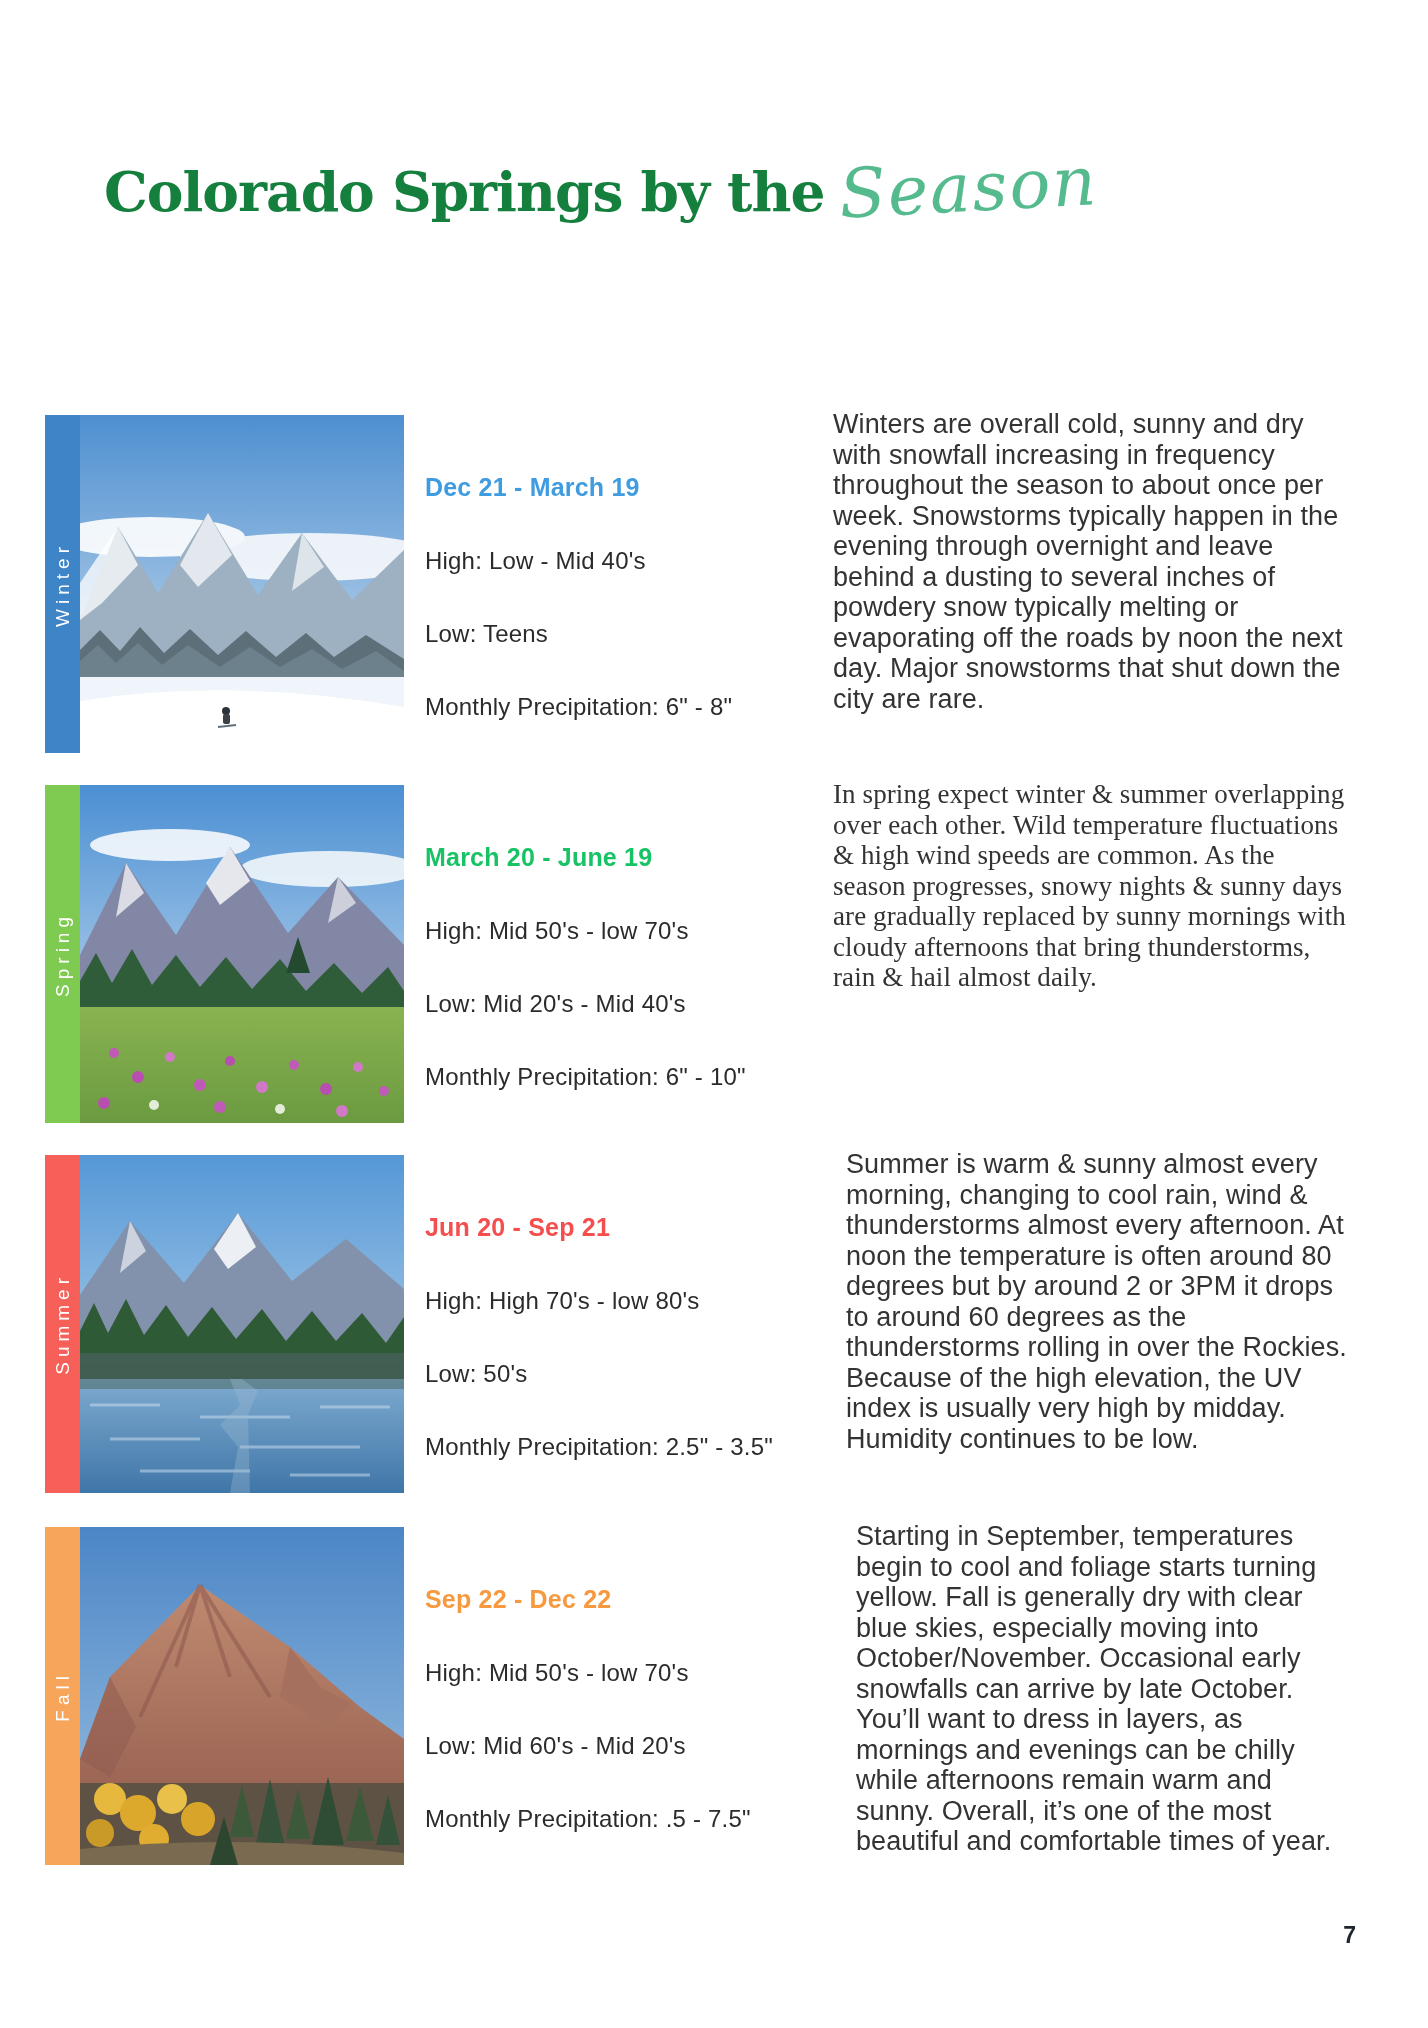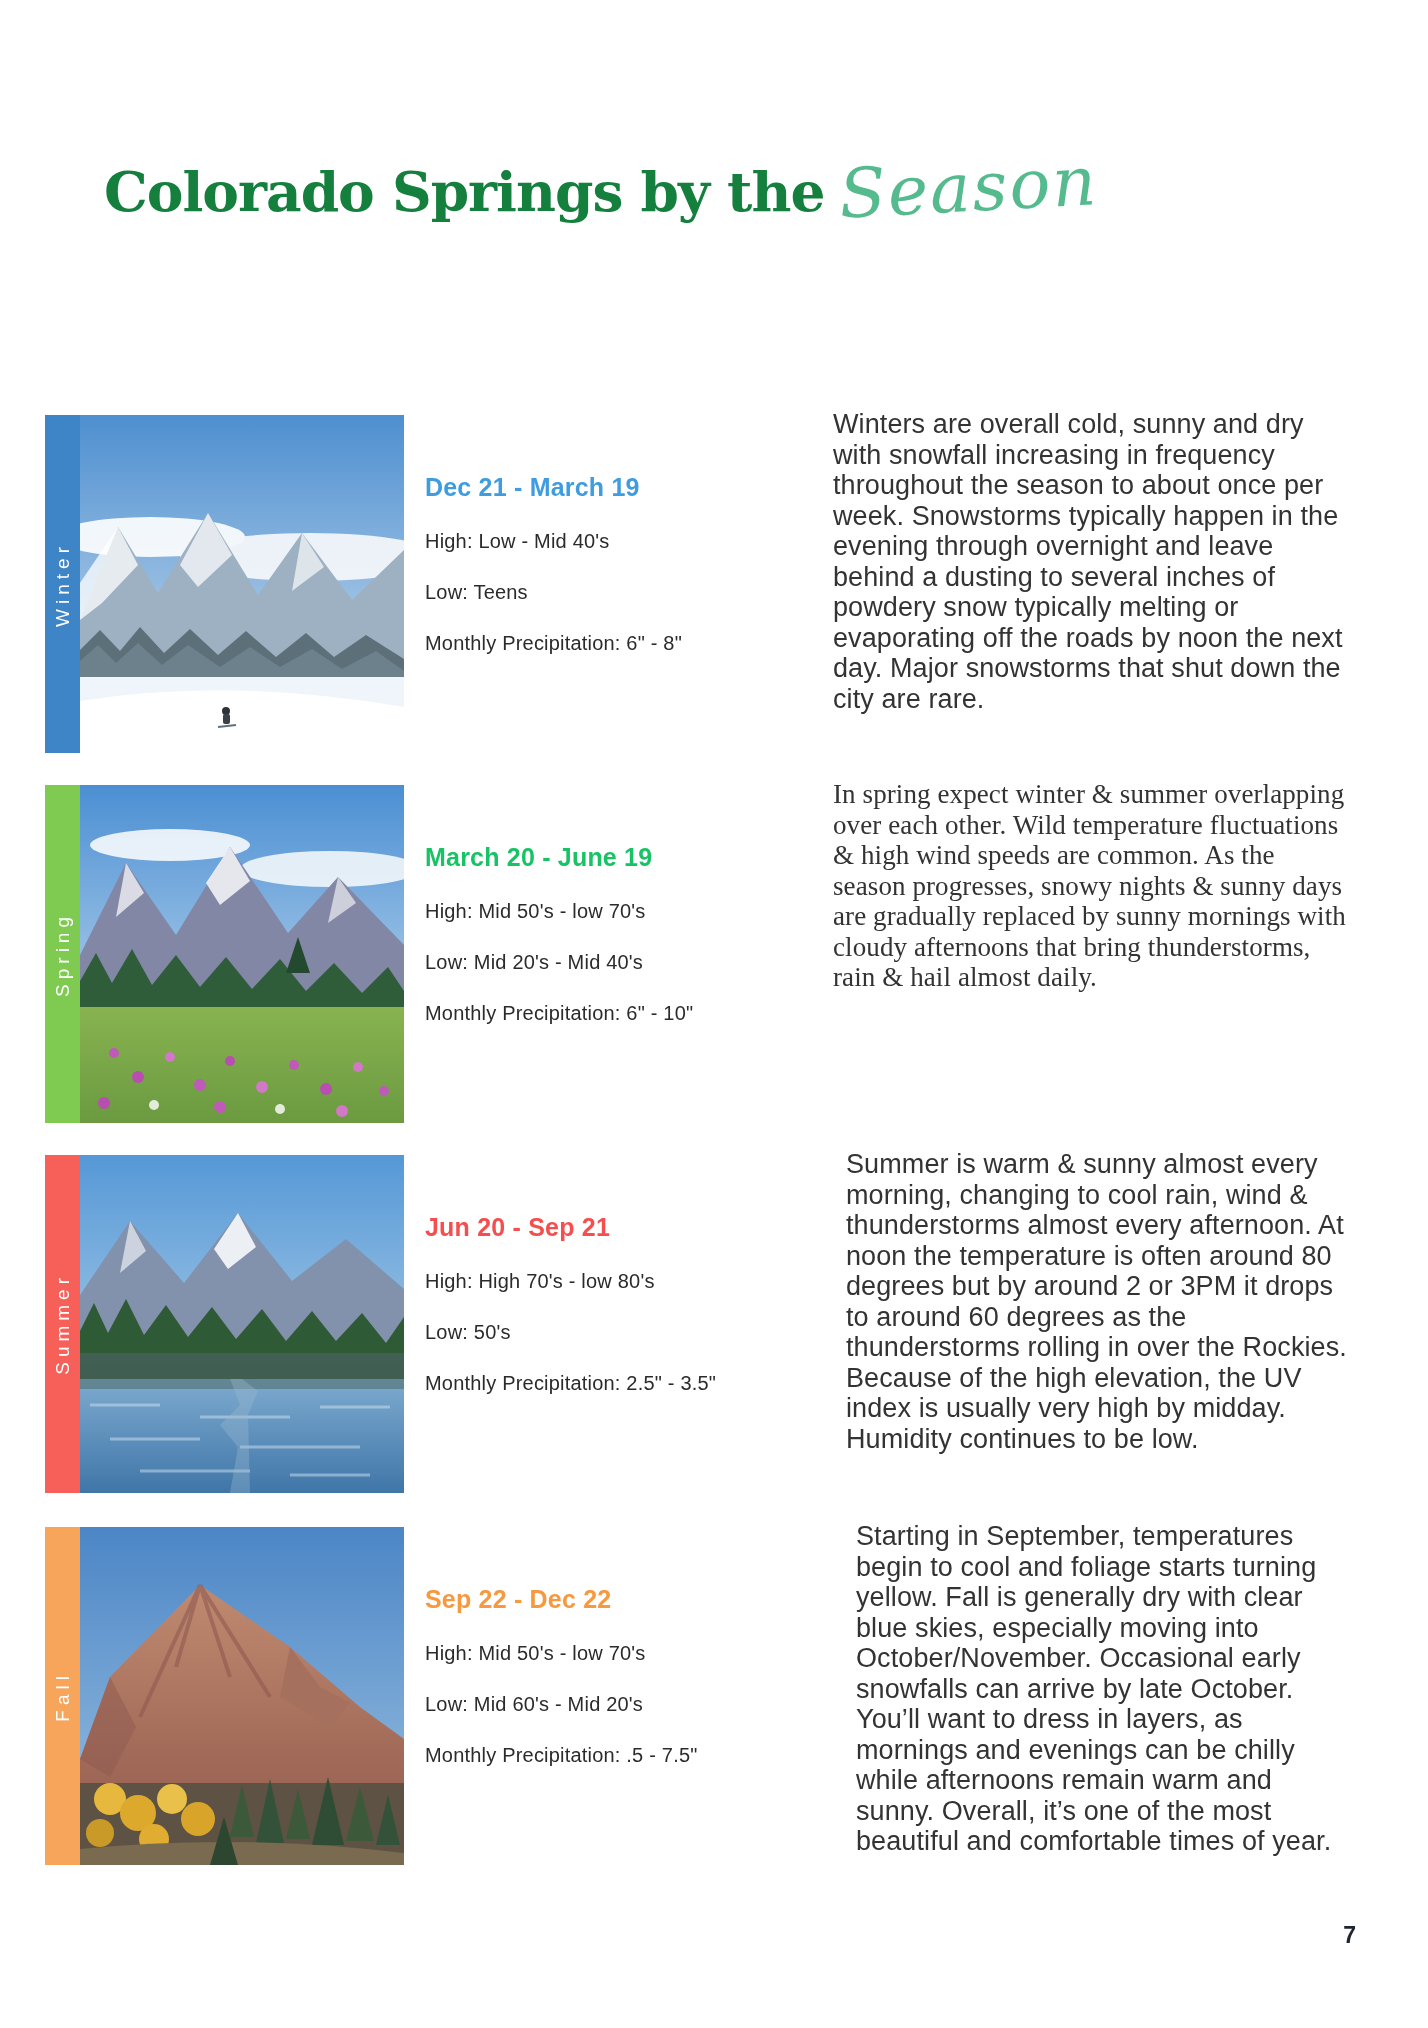--- a/index.html
+++ b/index.html
@@ -11,23 +11,23 @@
   .title-script{font-family:"DejaVu Serif", serif;font-style:italic;font-weight:500;
                 font-size:68px;margin-left:14px;letter-spacing:2px;
                 display:inline-block;transform:rotate(-3deg);}
   .season-row{position:absolute;left:0;width:1428px;height:338px;}
   .bar{position:absolute;left:45px;top:0;width:35px;height:338px;background:var(--bar);
        display:flex;align-items:center;justify-content:center;}
   .bar-label{writing-mode:vertical-rl;transform:rotate(180deg);color:#ffffff;
              font-size:19px;letter-spacing:5px;}
   .photo{position:absolute;left:80px;top:0;width:324px;height:338px;overflow:hidden;}
   .photo svg{display:block;width:100%;height:100%;}
-  .stats{position:absolute;left:425px;top:58px;display:flex;flex-direction:column;gap:28px;}
+  .stats{position:absolute;left:425px;top:58px;display:flex;flex-direction:column;gap:45px;}
   .date-range{font-size:25px;font-weight:700;color:var(--accent);letter-spacing:0.2px;}
-  .stat-line{font-size:20px;color:#2b2b2b;letter-spacing:0.2px;}
+  .stat-line{font-size:24px;color:#2b2b2b;letter-spacing:0.2px;}
   .para{position:absolute;top:-6px;font-size:27px;line-height:30.5px;color:#333333;
         letter-spacing:0.1px;}
   .page-number{position:absolute;right:72px;top:1922px;font-size:23px;font-weight:700;color:#20262e;}
 </style>
 </head>
 <body>
 
 <div class="page">
 
   <div class="title-wrap">

